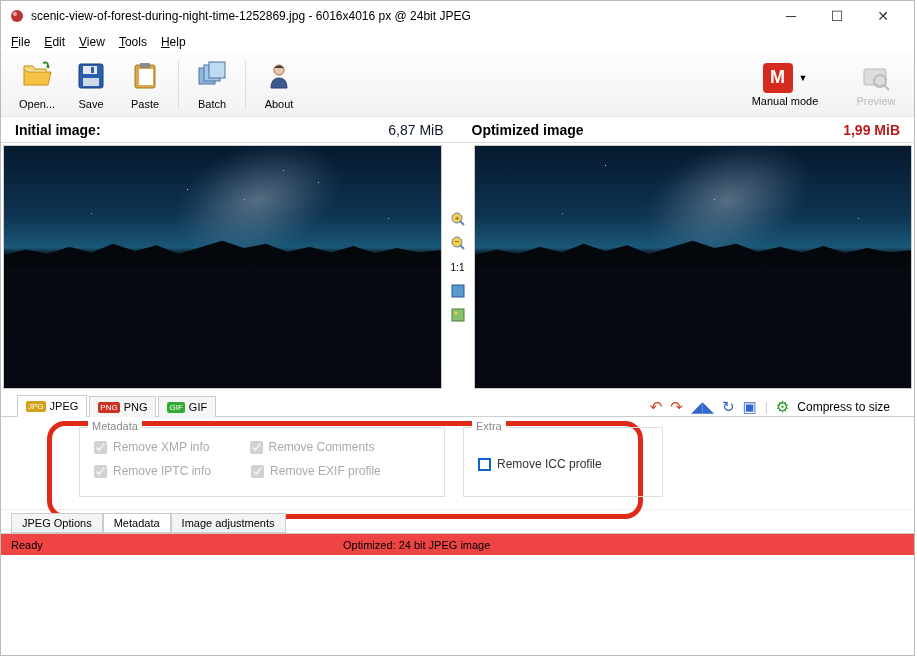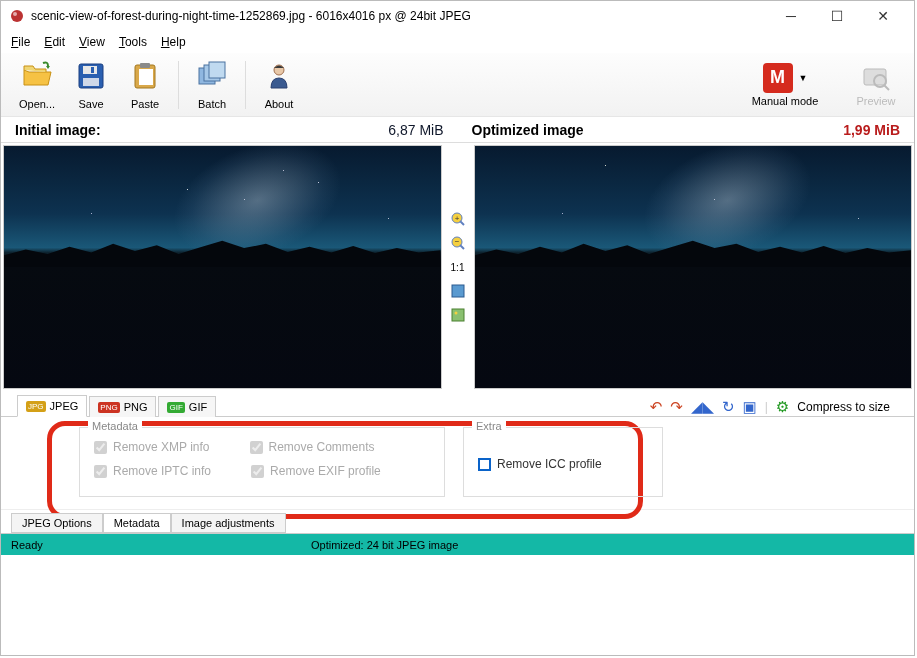--- a/index.html
+++ b/index.html
@@ -55,21 +55,21 @@
 .fs-meta { width: 366px; }
 .fs-extra { width: 200px; display: flex; align-items: center; }
 .ck-row { display: flex; gap: 40px; margin-bottom: 10px; }
 .ck { display: flex; align-items: center; gap: 6px; color: #aaa; font-size: 12px; }
 .ck input { accent-color: #999; }
 .ck.blue { color: #333; }
 .ck.blue .psq { width: 13px; height: 13px; border: 2px solid #0a63c9; display: inline-block; }
 .bottom-tabs { height: 24px; display: flex; align-items: flex-end; padding: 0 10px; font-size: 11px; border-top: 1px solid #eee; }
 .btab { padding: 3px 10px; border: 1px solid #ccc; background: #f4f4f4; position: relative; top: 0; }
 .btab.active { background: #fff; }
-.statusbar { height: 22px; border-top: 1px solid #ccc; display: flex; align-items: center; font-size: 11px; padding: 0 10px; background: #14b8a6; }
+.statusbar { height: 22px; border-top: 1px solid #ccc; display: flex; align-items: center; font-size: 11px; padding: 0 10px; background: #ef4444; gap: 32px; }
 .statusbar .st-left { width: 300px; }
 svg { display: block; }
 </style>
 </head>
 <body>
 
 <div class="window">
   <div class="titlebar">
     <span class="app-icon">
       <svg width="16" height="16">

